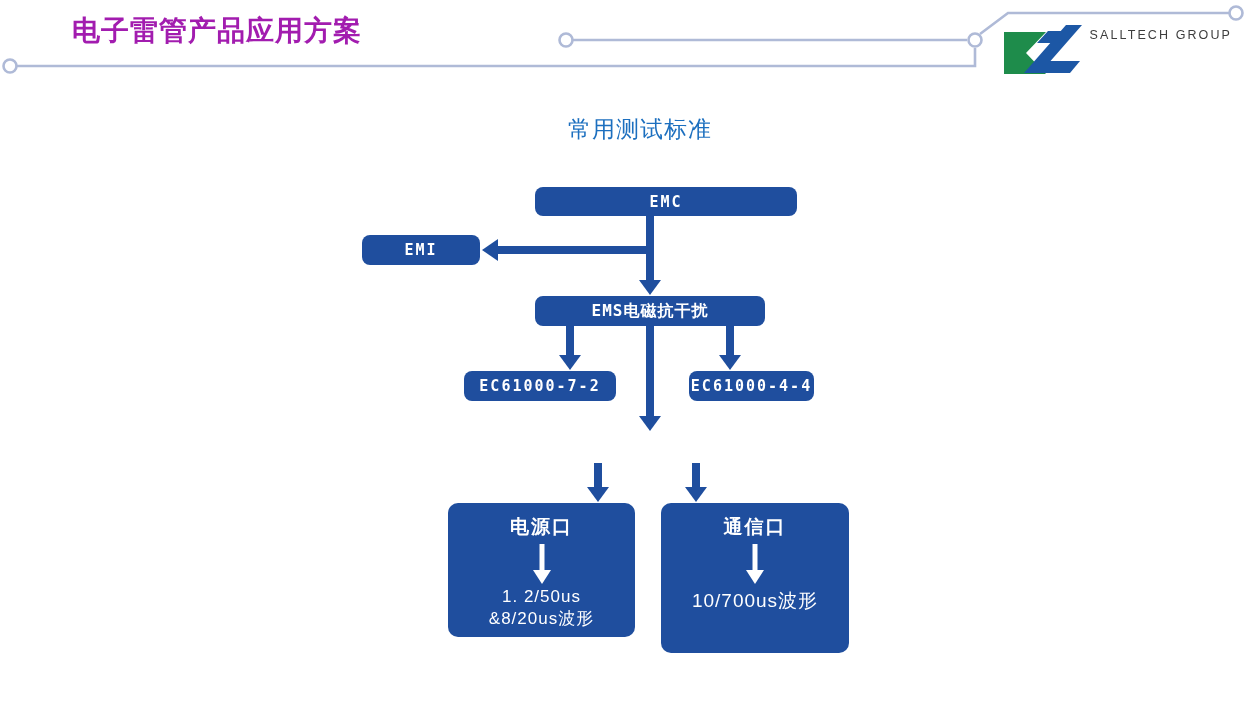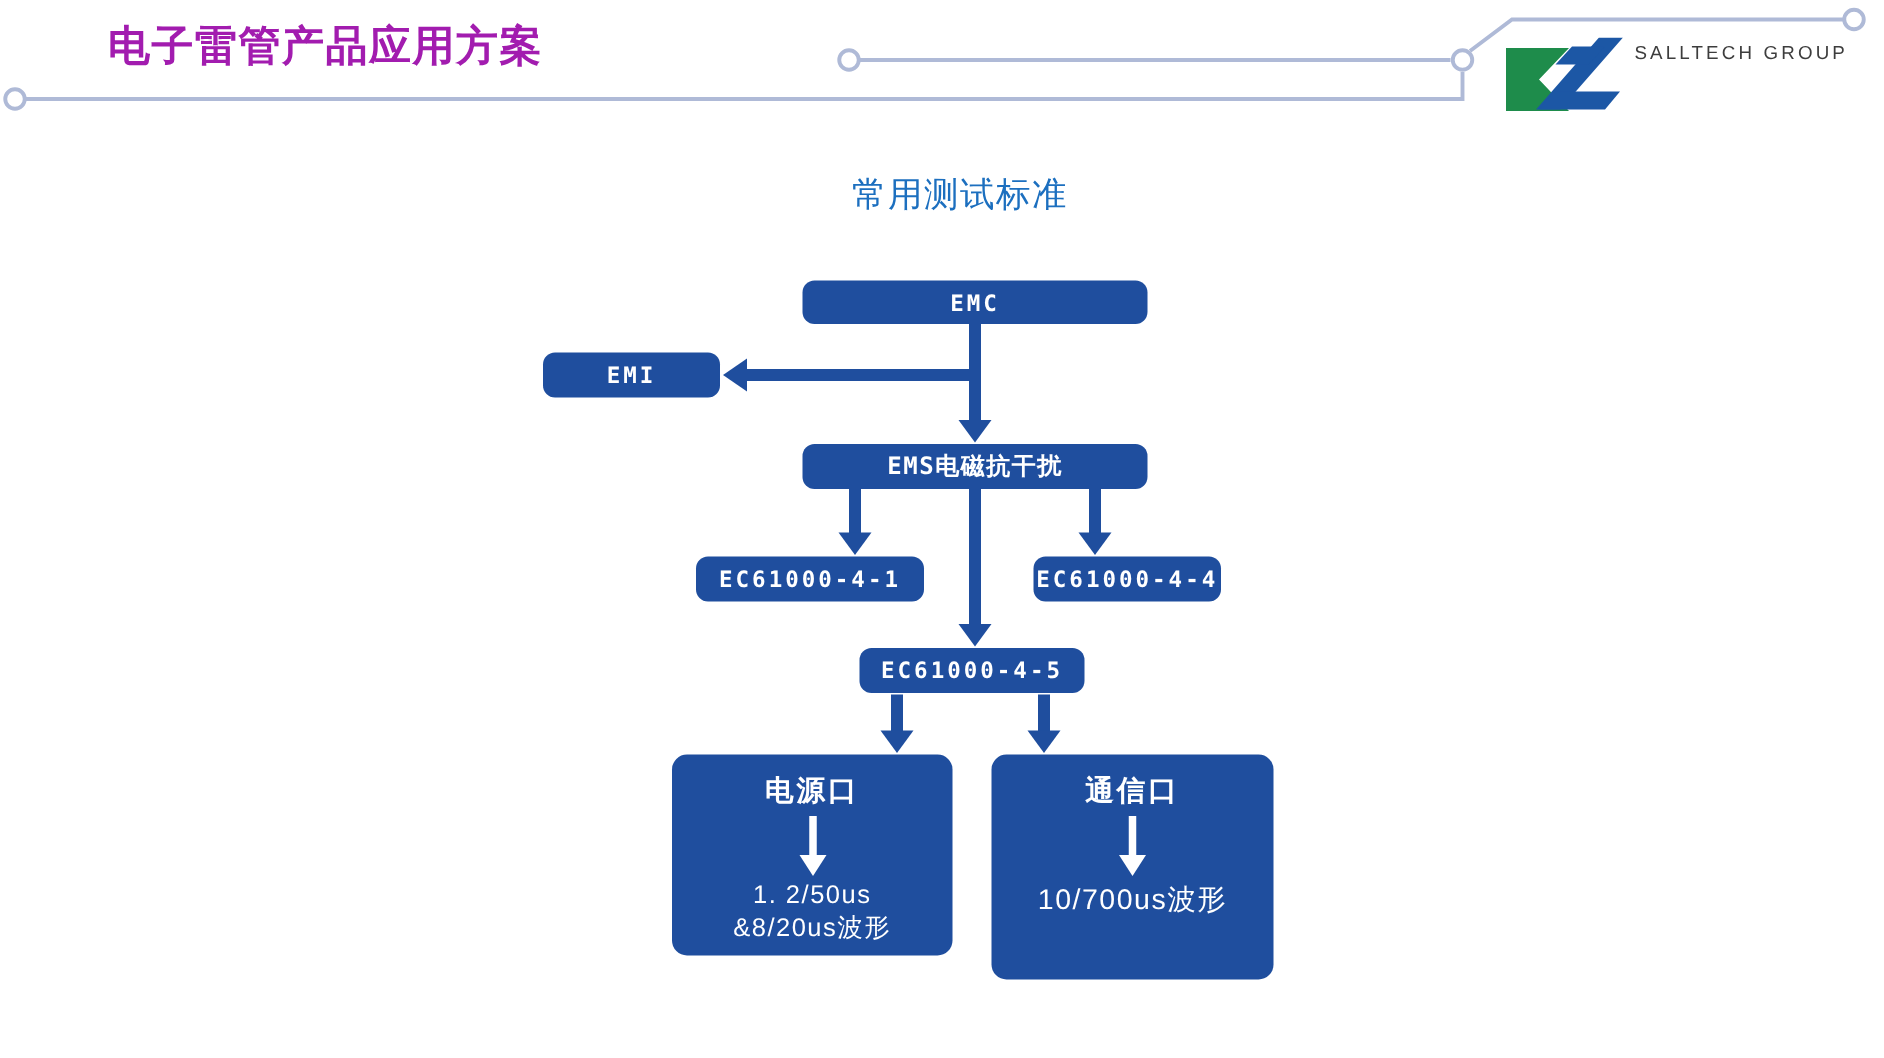--- a/index.html
+++ b/index.html
@@ -30,21 +30,21 @@
   }
   .node{
     position:absolute;
     background:#1F4E9E;color:#ffffff;
     border-radius:8px;
     display:flex;align-items:center;justify-content:center;
     font-family:"DejaVu Sans Mono","Liberation Mono",monospace;
     font-weight:bold;letter-spacing:2px;font-size:15px;
     white-space:nowrap;
   }
-  .node-emc {left:535px;top:187px;width:230px;height:29px;}
+  .node-emc {left:535px;top:187px;width:262px;height:29px;}
   .node-emi {left:362px;top:235px;width:118px;height:30px;}
   .node-ems {left:535px;top:296px;width:230px;height:30px;font-size:16px;letter-spacing:1px;}
   .node-ec42{left:464px;top:371px;width:152px;height:30px;}
   .node-ec44{left:689px;top:371px;width:125px;height:30px;}
   .node-ec45{left:573px;top:432px;width:150px;height:30px;}
   .bigbox{
     position:absolute;
     background:#1F4E9E;color:#ffffff;border-radius:10px;
     display:flex;flex-direction:column;align-items:center;
   }
@@ -114,23 +114,22 @@
       <polygon stroke="none" points="587,487 609,487 598,502"></polygon>
 
       <line x1="696" y1="463" x2="696" y2="488"></line>
       <polygon stroke="none" points="685,487 707,487 696,502"></polygon>
     </g>
   </svg>
 
   <div class="node node-emc">EMC</div>
   <div class="node node-emi">EMI</div>
   <div class="node node-ems">EMS电磁抗干扰</div>
-  <div class="node node-ec42">EC61000-4-1</div>
+  <div class="node node-ec42">EC61000-7-2</div>
   <div class="node node-ec44">EC61000-4-4</div>
-  <div class="node node-ec45">EC61000-4-5</div>
 
   <div class="bigbox box-power">
     <div class="box-title">电源口</div>
     <svg class="down-arrow-white" viewBox="0 0 22 44" xmlns="http://www.w3.org/2000/svg">
       <line x1="11" y1="2" x2="11" y2="30" stroke="#ffffff" stroke-width="5"></line>
       <polygon points="2,28 20,28 11,42" fill="#ffffff"></polygon>
     </svg>
     <div class="wave-lines">
       <span class="wave-line">1. 2/50us</span>
       <span class="wave-line">&amp;8/20us波形</span>

